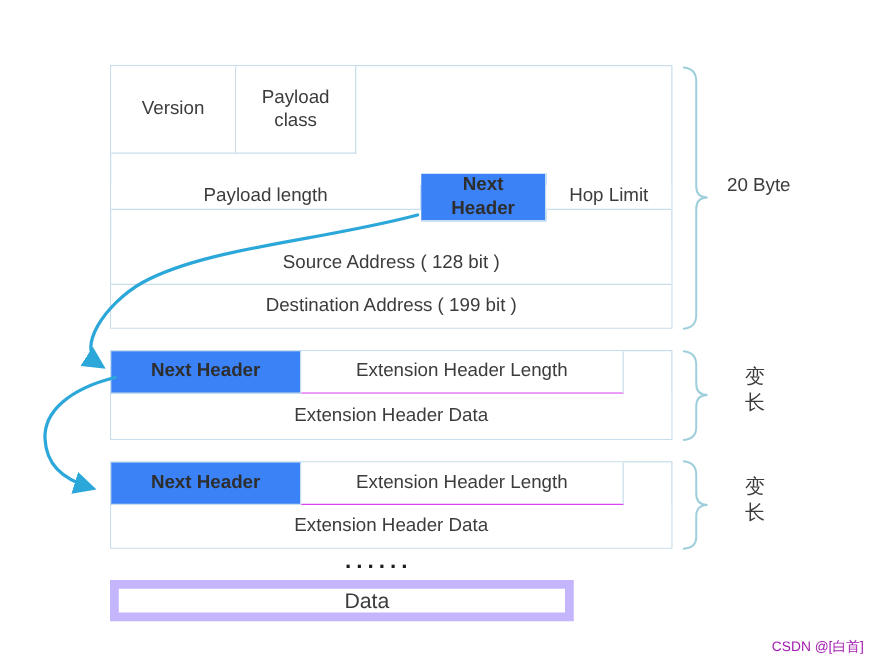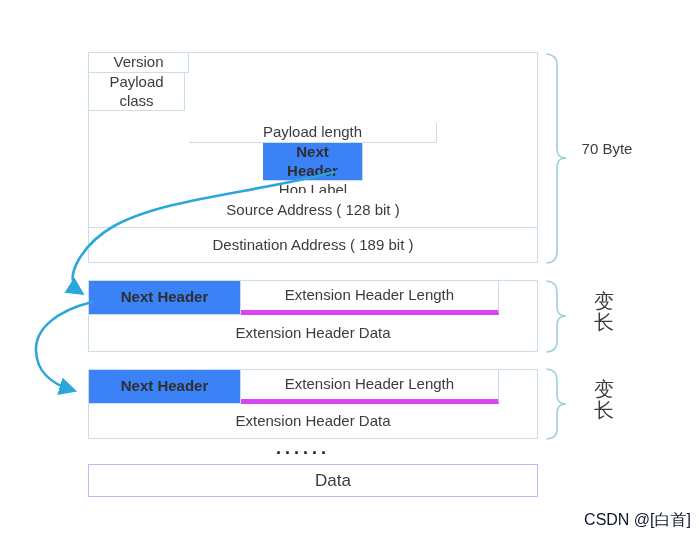--- a/index.html
+++ b/index.html
@@ -30,21 +30,21 @@
     position: absolute;
     left: 88px; top: 52px;
     width: 450px; height: 211px;
     border: 1px solid #c9deec;
     box-sizing: border-box;
     display: flex;
     flex-direction: column;
     background: #fff;
     z-index: 1;
   }
-  .t-row { display: flex; box-sizing: border-box; flex-direction: column; }
+  .t-row { display: flex; box-sizing: border-box; }
   .br { border-right: 1px solid #c9deec; }
   .bb { border-bottom: 1px solid #c9deec; }
 
   
   .ext-block {
     position: absolute;
     left: 88px;
     width: 450px;
     border: 1px solid #c9deec;
     box-sizing: border-box;
@@ -55,30 +55,30 @@
   }
   .ext-top { display: flex; height: 34px; box-sizing: border-box; }
   .ext-nh {
     width: 152px;
     border-right: 1px solid #c9deec;
     border-bottom: 1px solid #c9deec;
   }
   .ext-len {
     width: 258px;
     border-right: 1px solid #c9deec;
-    border-bottom: 5px solid #d946ef;
+    border-bottom: 1px solid #d946ef;
   }
   .ext-fill { flex: 1; }
   .ext-data { flex: 1; }
 
   .data-box {
     position: absolute;
     left: 88px; top: 464px;
-    width: 450px; height: 33px;
-    border: 1px solid #c4b5fd;
+    width: 371px; height: 33px;
+    border: 7px solid #c4b5fd;
     box-sizing: border-box;
     font-size: 17px;
     z-index: 1;
     padding-left: 40px;
   }
 
   .ellipsis {
     position: absolute;
     left: 238px; top: 438px;
     width: 130px;
@@ -97,35 +97,35 @@
     text-align: center;
     font-size: 15px;
     line-height: 20px;
     color: #3c3c3c;
     z-index: 1;
   }
   .varlen {
     position: absolute;
     left: 594px;
     width: 18px;
-    text-align: center;
-    font-size: 20px;
+    text-align: right;
+    font-size: 16px;
     line-height: 21px;
     color: #3c3c3c;
     word-break: break-all;
     z-index: 1;
   }
   .varlen-1 { top: 291px; }
   .varlen-2 { top: 379px; }
 
   .watermark {
     position: absolute;
     right: 8px; top: 510px;
-    font-size: 16px;
-    color: #0f172a;
+    font-size: 11px;
+    color: #a21caf;
     z-index: 1;
   }
 
   .overlay {
     position: absolute;
     left: 0; top: 0;
     width: 699px; height: 534px;
     pointer-events: none;
     z-index: 2;
   }
@@ -136,27 +136,27 @@
 <div class="canvas">
 
   <div class="main-table">
     <div class="t-row" style="height:70px;">
       <div class="cell br bb" style="width:100px;">Version</div>
       <div class="cell br bb" style="width:96px; padding:0 18px;">Payload class</div>
     </div>
     <div class="t-row" style="height:70px;align-items:center;">
       <div class="cell br bb" style="width:248px;">Payload length</div>
       <div class="cell br bb hl bold" style="width:100px; padding:0 14px;">Next Header</div>
-      <div class="cell bb" style="flex:1;">Hop Label</div>
+      <div class="cell bb" style="flex:1;">Hop Limit</div>
     </div>
     <div class="t-row" style="height:35px;">
       <div class="cell bb" style="flex:1;">Source Address ( 128 bit )</div>
     </div>
     <div class="t-row" style="flex:1;">
-      <div class="cell" style="flex:1;">Destination Address ( 189 bit )</div>
+      <div class="cell" style="flex:1;">Destination Address ( 199 bit )</div>
     </div>
   </div>
 
   <div class="ext-block" style="top:280px; height:72px;">
     <div class="ext-top">
       <div class="cell ext-nh hl bold">Next Header</div>
       <div class="cell ext-len">Extension Header Length</div>
       <div class="ext-fill"></div>
     </div>
     <div class="cell ext-data">Extension Header Data</div>
@@ -168,21 +168,21 @@
       <div class="cell ext-len">Extension Header Length</div>
       <div class="ext-fill"></div>
     </div>
     <div class="cell ext-data">Extension Header Data</div>
   </div>
 
   <div class="ellipsis">......</div>
 
   <div class="data-box cell">Data</div>
 
-  <div class="size-label">70 Byte</div>
+  <div class="size-label">20 Byte</div>
   <div class="varlen varlen-1">变长</div>
   <div class="varlen varlen-2">变长</div>
 
   <div class="watermark">CSDN @[白首]</div>
 
   <svg class="overlay" viewBox="0 0 699 534" xmlns="http://www.w3.org/2000/svg">
     <defs>
       <marker id="ah" viewBox="0 0 10 10" refX="7" refY="5" markerWidth="7" markerHeight="7" orient="auto-start-reverse">
         <path d="M 0 0 L 10 5 L 0 10 z" fill="#2ba7d9"></path>
       </marker>

